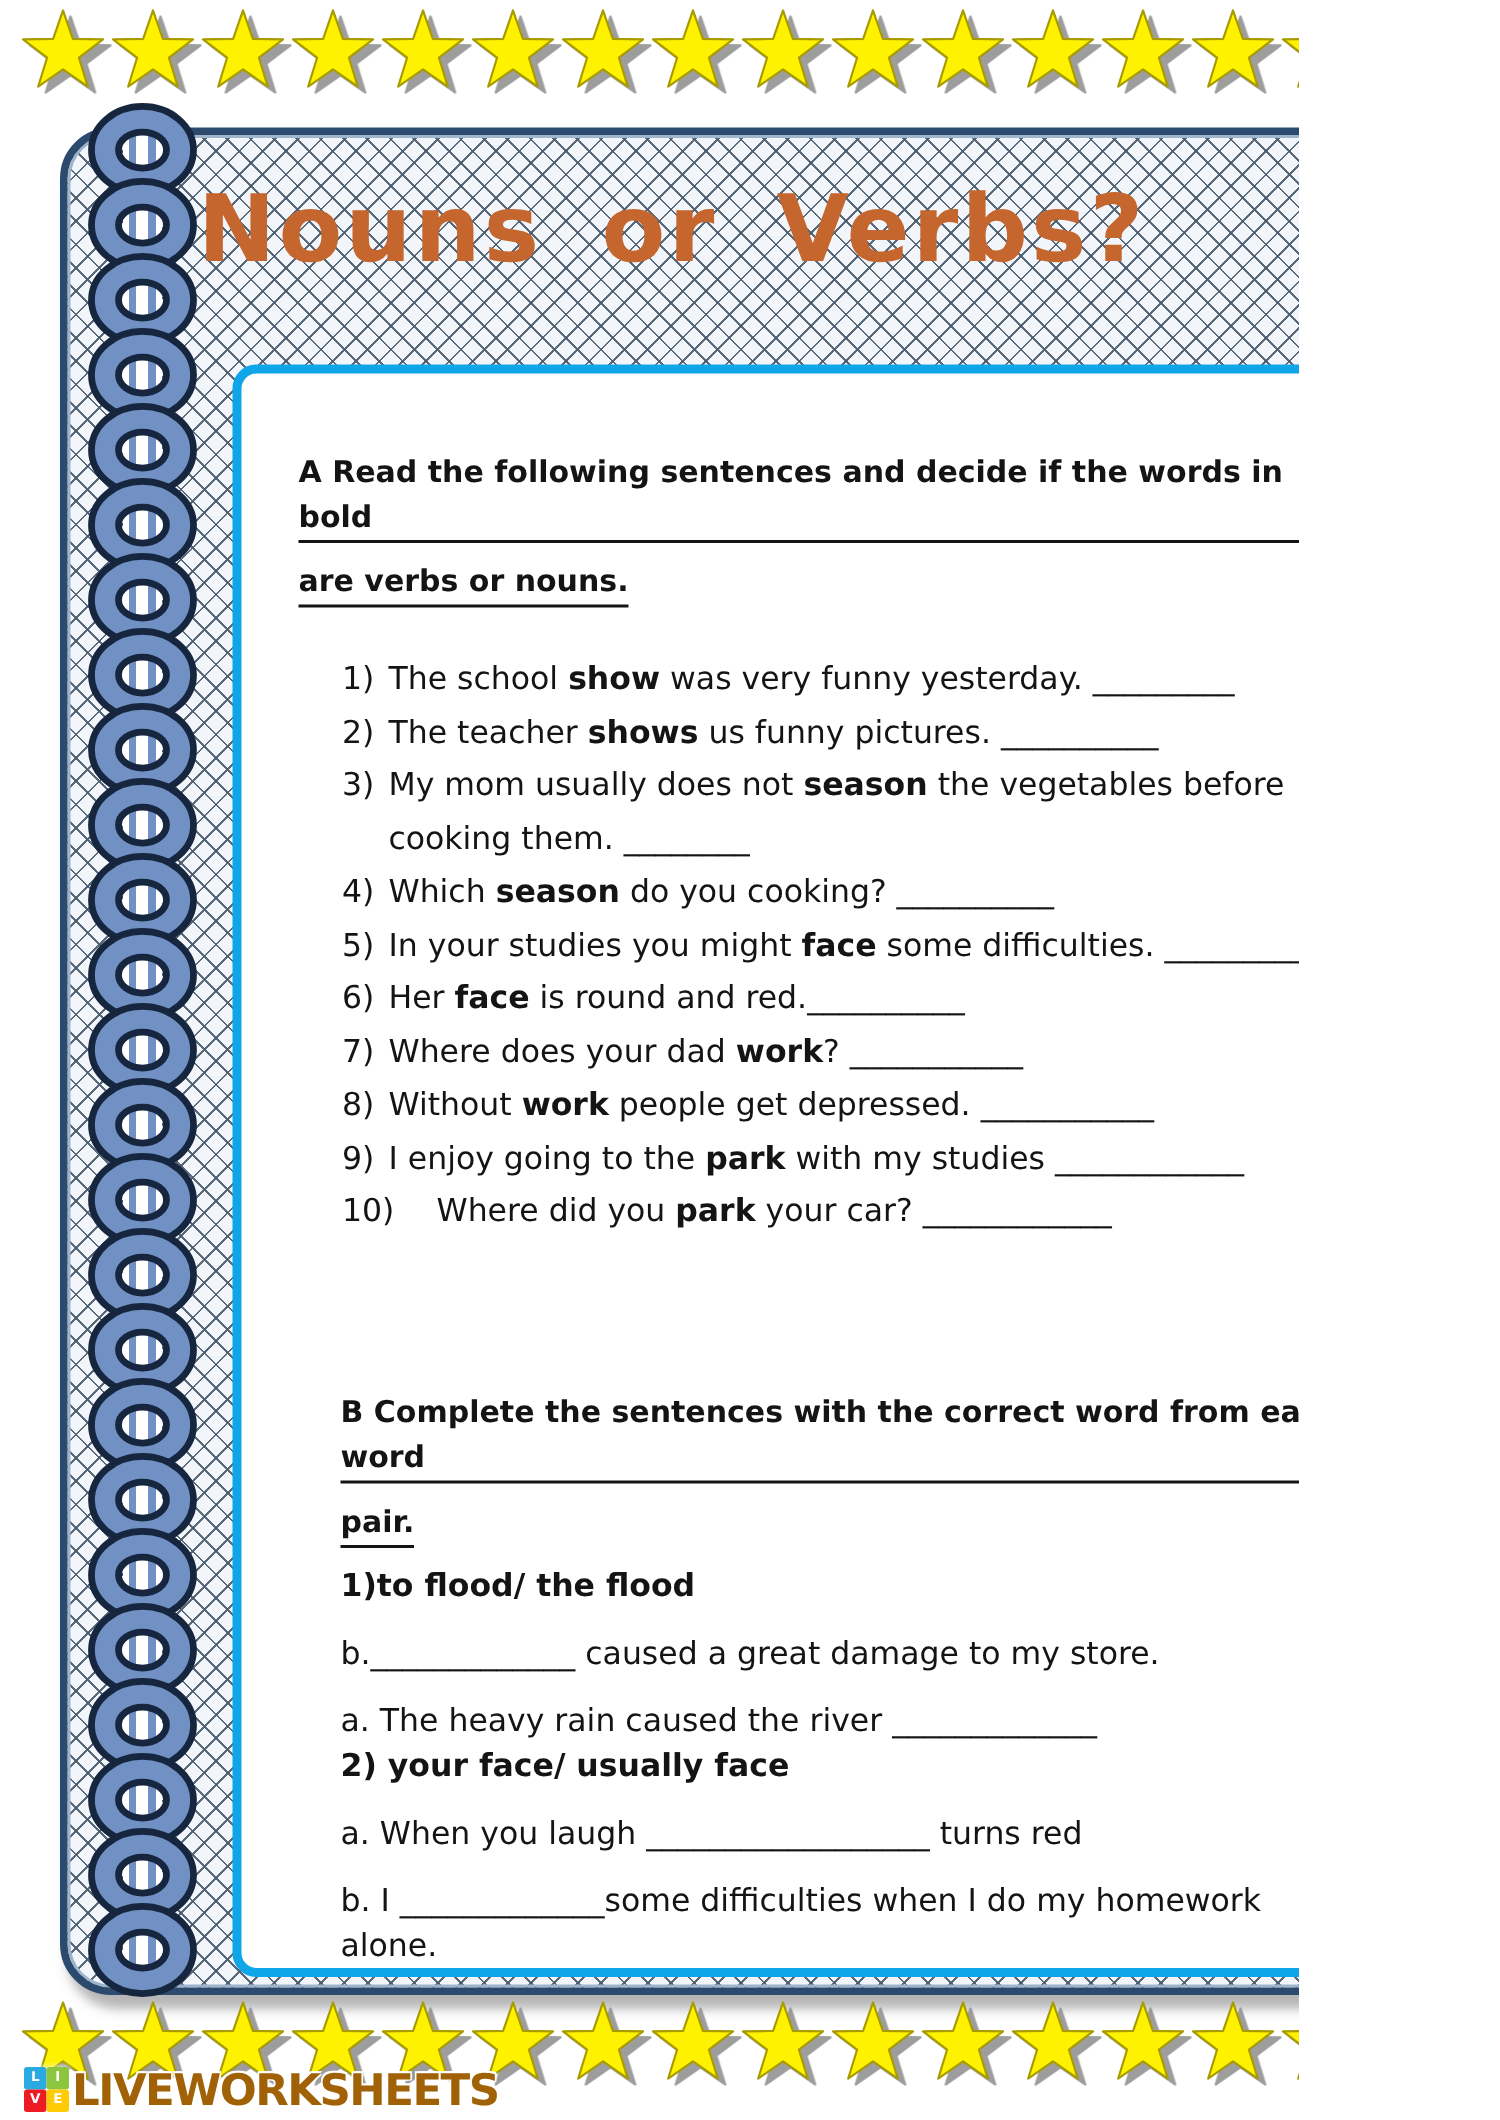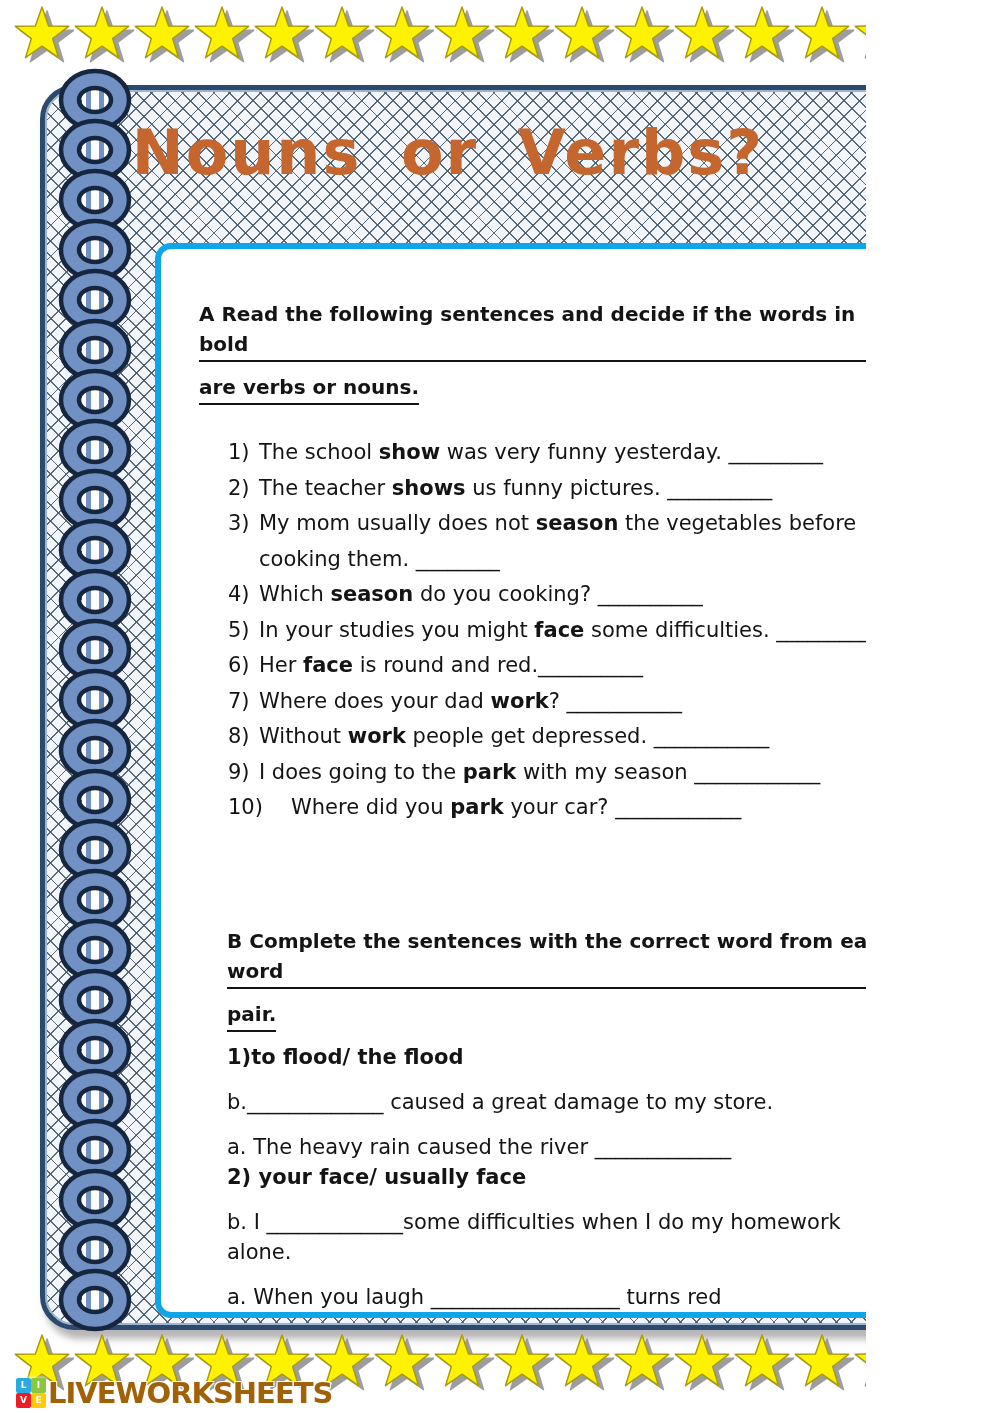--- a/index.html
+++ b/index.html
@@ -190,39 +190,39 @@
 
     <div class="list-a">
         <div class="item"><span class="num">1)</span><span>The school </span><b>show</b><span> was very funny yesterday. _________</span></div>
         <div class="item"><span class="num">2)</span><span>The teacher </span><b>shows</b><span> us funny pictures. __________</span></div>
         <div class="item"><span class="num">3)</span><span>My mom usually does not </span><b>season</b><span> the vegetables before</span><br><span>cooking them. ________</span></div>
         <div class="item"><span class="num">4)</span><span>Which </span><b>season</b><span> do you cooking? __________</span></div>
         <div class="item"><span class="num">5)</span><span>In your studies you might </span><b>face</b><span> some difficulties. __________</span></div>
         <div class="item"><span class="num">6)</span><span>Her </span><b>face</b><span> is round and red.__________</span></div>
         <div class="item"><span class="num">7)</span><span>Where does your dad </span><b>work</b><span>? ___________</span></div>
         <div class="item"><span class="num">8)</span><span>Without </span><b>work</b><span> people get depressed. ___________</span></div>
-        <div class="item"><span class="num">9)</span><span>I does going to the </span><b>park</b><span> with my season ____________</span></div>
+        <div class="item"><span class="num">9)</span><span>I enjoy going to the </span><b>park</b><span> with my studies ____________</span></div>
         <div class="item tab"><span class="num">10)</span><span>Where did you </span><b>park</b><span> your car? ____________</span></div>
       </div>
 
     <div class="section-b">
       <div class="heading">
         <span class="hline">B Complete the sentences with the correct word from each word</span><br>
         <span class="hline">pair.</span>
       </div>
       <div>
           <div class="pair">
             <div class="pair-label">1)to flood/ the flood</div>
             <div class="pair-line">b._____________ caused a great damage to my store.</div>
             <div class="pair-line">a. The heavy rain caused the river _____________</div>
           </div>
           <div class="pair">
             <div class="pair-label">2) your face/ usually face</div>
+            <div class="pair-line">a. When you laugh __________________ turns red</div>
             <div class="pair-line">b. I _____________some difficulties when I do my homework alone.</div>
-            <div class="pair-line">a. When you laugh __________________ turns red</div>
           </div>
         </div>
     </div>
 
   </div>
 
   <div class="stars-row bottom">
       <svg class="star" viewBox="0 0 62 60">
         <use href="#star-shape" xlink:href="#star-shape"></use>
       </svg>

